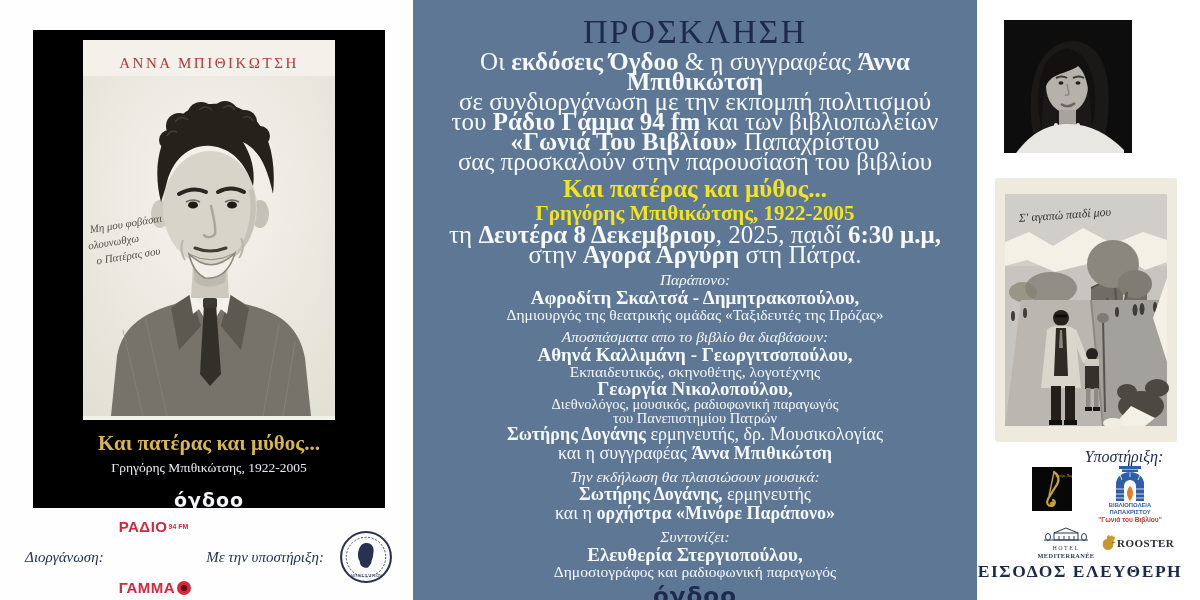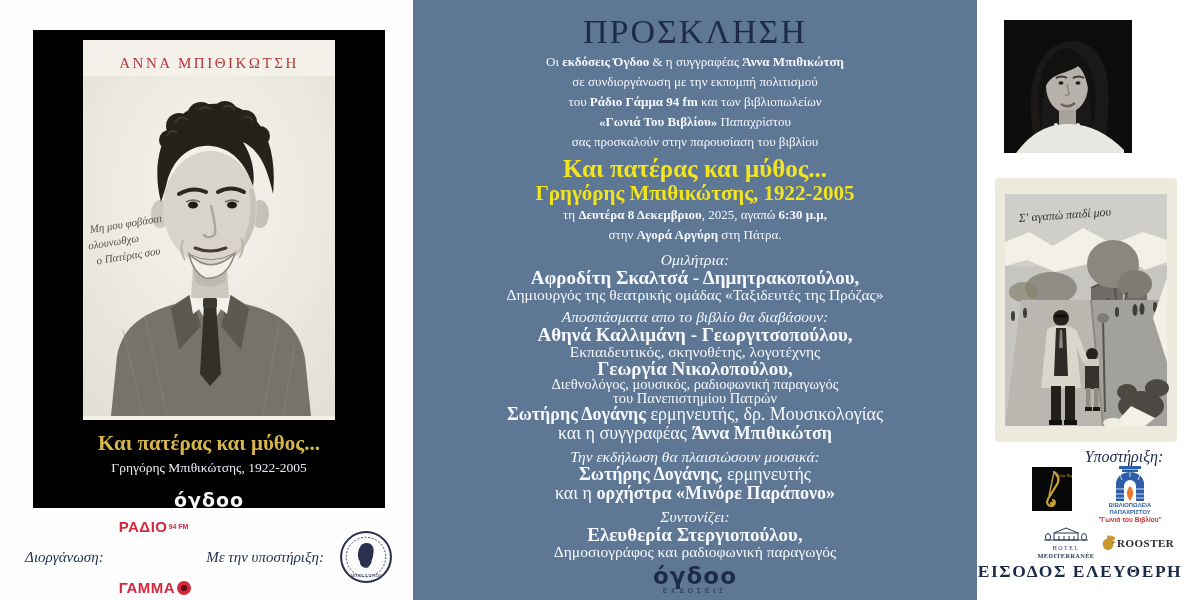--- a/index.html
+++ b/index.html
@@ -31,21 +31,21 @@
   .r-fm{color:#d6273c;font-size:7px;font-weight:700;vertical-align:top;
     font-family:"Liberation Sans",sans-serif;margin-left:1px;}
   .r-row{display:flex;align-items:center;}
   .r-disc{display:inline-block;width:14px;height:14px;border-radius:50%;
     background:radial-gradient(circle,#5e0f16 0 3px,#d6273c 3px);margin-left:2px;}
 
   
   .mid-panel{position:absolute;left:413px;top:0;width:564px;height:600px;
     background:#5e7794;color:#f5f8fc;text-align:center;overflow:hidden;}
   .h1{padding-top:12px;font-size:34px;letter-spacing:2px;color:#1d2a4e;line-height:40px;}
-  .line{font-size:13px;line-height:20px;}
+  .line{font-size:25px;line-height:20px;}
   .b{font-weight:bold;}
   .y1{font-size:25px;font-weight:bold;color:#f2e41f;line-height:27px;margin-top:3px;}
   .y2{font-size:21px;font-weight:bold;color:#f2e41f;line-height:23px;}
   .ital{font-style:italic;font-size:15.5px;line-height:17px;margin-top:6px;}
   .name{font-size:19px;font-weight:bold;line-height:19px;}
   .role{font-size:15.5px;line-height:15px;}
   .tight{font-size:14.5px;line-height:13.5px;}
   .mix{font-size:18px;line-height:18.5px;}
   .pub{margin-top:6px;color:#1d2a4e;}
   .pub-name{font-size:23px;font-weight:600;letter-spacing:1px;line-height:22px;
@@ -162,24 +162,24 @@
 
   <section class="mid-panel">
     <div class="h1">ΠΡΟΣΚΛΗΣΗ</div>
     <div class="line"><span>Οι </span><span class="b">εκδόσεις Όγδοο</span><span> &amp; η συγγραφέας </span><span class="b">Άννα Μπιθικώτση</span></div>
     <div class="line">σε συνδιοργάνωση με την εκπομπή πολιτισμού</div>
     <div class="line"><span>του </span><span class="b">Ράδιο Γάμμα 94 fm</span><span> και των βιβλιοπωλείων</span></div>
     <div class="line"><span class="b">«Γωνιά Του Βιβλίου»</span><span> Παπαχρίστου</span></div>
     <div class="line">σας προσκαλούν στην παρουσίαση του βιβλίου</div>
     <div class="y1">Και πατέρας και μύθος...</div>
     <div class="y2">Γρηγόρης Μπιθικώτσης, 1922-2005</div>
-    <div class="line"><span>τη </span><span class="b">Δευτέρα 8 Δεκεμβριου</span><span>, 2025, αγαπώ </span><span class="b">6:30 μ.μ,</span></div>
+    <div class="line"><span>τη </span><span class="b">Δευτέρα 8 Δεκεμβριου</span><span>, 2025, παιδί </span><span class="b">6:30 μ.μ,</span></div>
     <div class="line"><span>στην </span><span class="b">Αγορά Αργύρη</span><span> στη Πάτρα.</span></div>
 
-    <div class="ital">Ομιλήτρια:</div>
+    <div class="ital">Παράπονο:</div>
     <div class="name">Αφροδίτη Σκαλτσά - Δημητρακοπούλου,</div>
     <div class="role">Δημιουργός της θεατρικής ομάδας «Ταξιδευτές της Πρόζας»</div>
 
     <div class="ital">Αποσπάσματα απο το βιβλίο θα διαβάσουν:</div>
     <div class="name">Αθηνά Καλλιμάνη - Γεωργιτσοπούλου,</div>
     <div class="role">Εκπαιδευτικός, σκηνοθέτης, λογοτέχνης</div>
     <div class="name">Γεωργία Νικολοπούλου,</div>
     <div class="role tight">Διεθνολόγος, μουσικός, ραδιοφωνική παραγωγός</div>
     <div class="role tight">του Πανεπιστημίου Πατρών</div>
     <div class="mix"><span class="b">Σωτήρης Δογάνης</span><span> ερμηνευτής, δρ. Μουσικολογίας</span></div>

